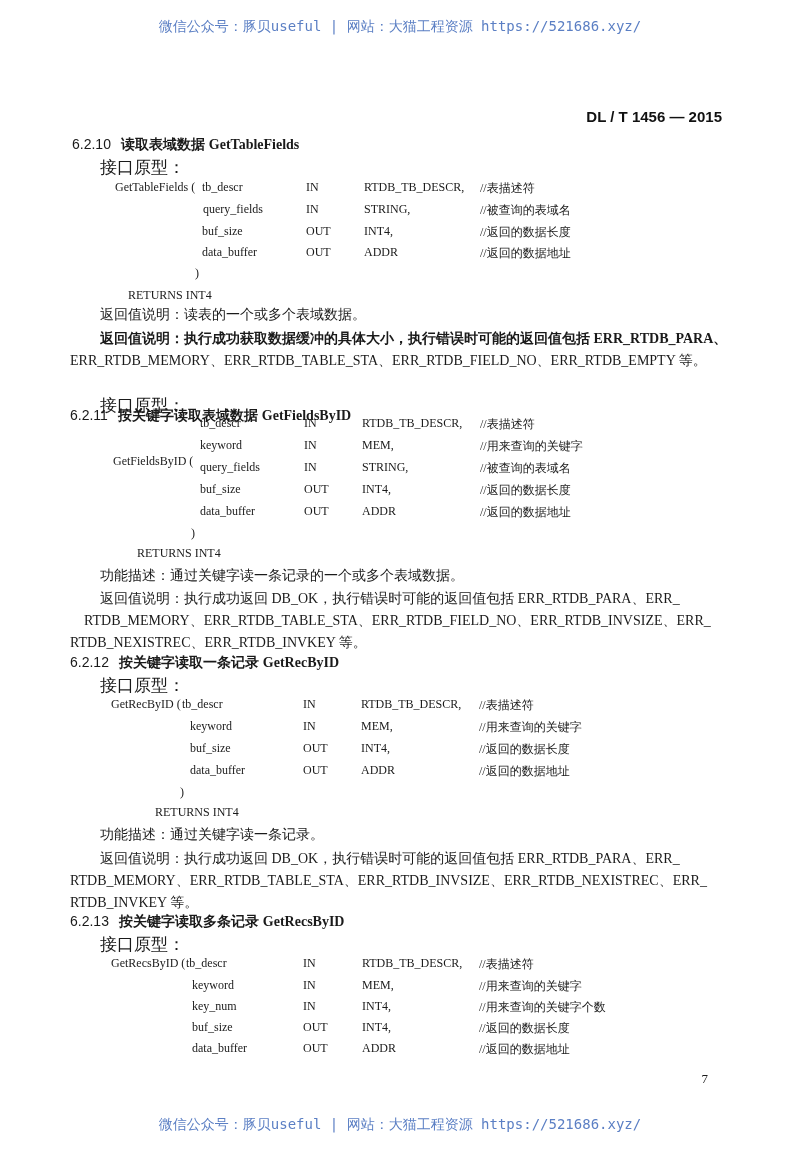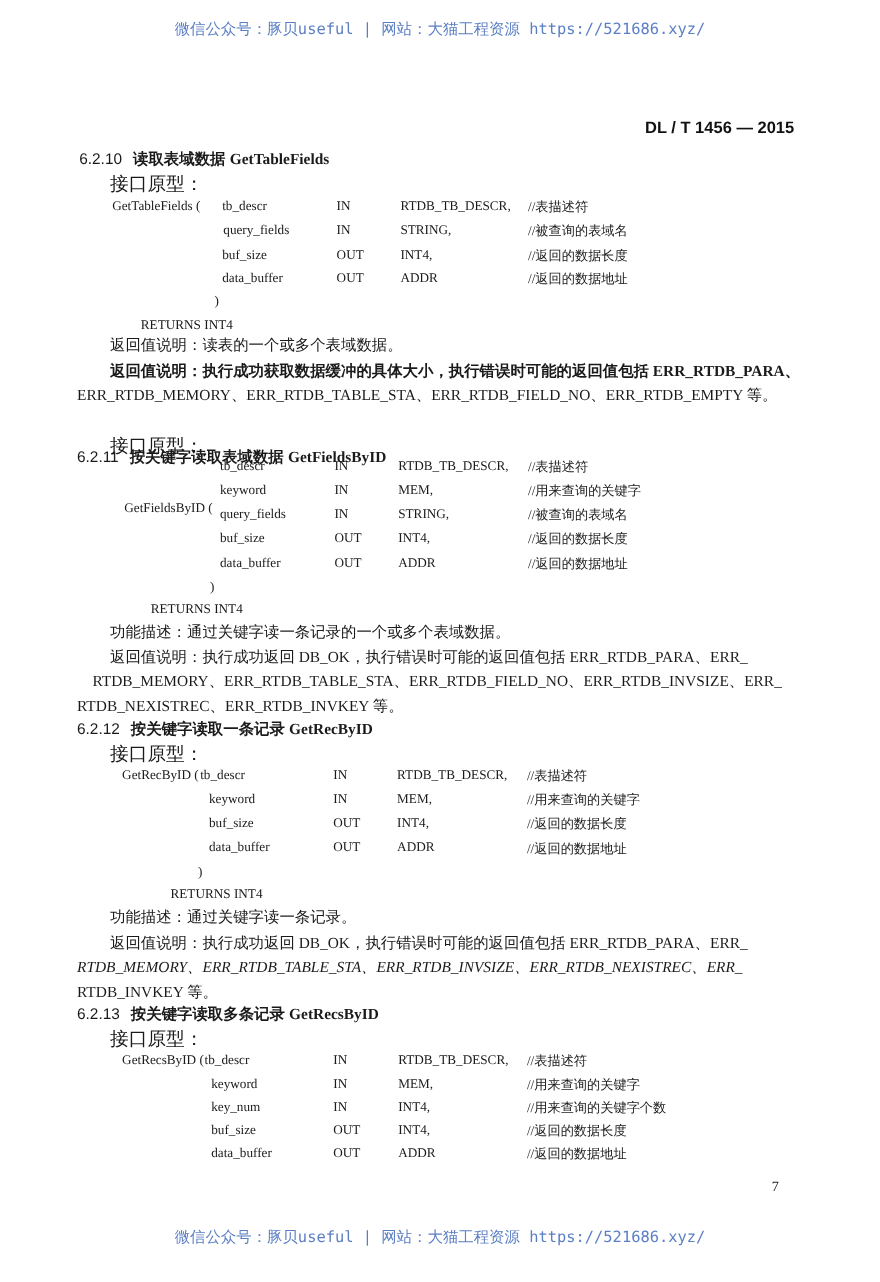--- a/index.html
+++ b/index.html
@@ -24,21 +24,21 @@
 </head>
 <body>
 
 <div class="watermark wm-top">微信公众号：豚贝useful | 网站：大猫工程资源 https://521686.xyz/</div>
 <div class="doc-code">DL / T 1456 — 2015</div>
 
 <div class="abs heading" style="left:72px;top:136px;">
   <span class="num">6.2.10</span><span>读取表域数据</span> <span class="en">GetTableFields</span>
 </div>
 <div class="abs label" style="left:100px;top:156px;">接口原型：</div>
-<div class="abs code" style="left:102px;top:180px;">GetTableFields (</div>
+<div class="abs code" style="left:115px;top:180px;">GetTableFields (</div>
 <div class="abs code" style="left:202px;top:180px;">tb_descr</div>
 <div class="abs code" style="left:306px;top:180px;">IN</div>
 <div class="abs code" style="left:364px;top:180px;">RTDB_TB_DESCR,</div>
 <div class="abs code" style="left:480px;top:180px;">//表描述符</div>
 
 <div class="abs code" style="left:203px;top:202px;">query_fields</div>
 <div class="abs code" style="left:306px;top:202px;">IN</div>
 <div class="abs code" style="left:364px;top:202px;">STRING,</div>
 <div class="abs code" style="left:480px;top:202px;">//被查询的表域名</div>
 
@@ -117,21 +117,21 @@
 
 <div class="abs code" style="left:190px;top:763px;">data_buffer</div>
 <div class="abs code" style="left:303px;top:763px;">OUT</div>
 <div class="abs code" style="left:361px;top:763px;">ADDR</div>
 <div class="abs code" style="left:479px;top:763px;">//返回的数据地址</div>
 
 <div class="abs code" style="left:180px;top:785px;">)</div>
 <div class="abs code" style="left:155px;top:805px;">RETURNS INT4</div>
 <div class="abs para" style="left:100px;top:824px;">功能描述：通过关键字读一条记录。</div>
 <div class="abs para" style="left:100px;top:848px;">返回值说明：执行成功返回 DB_OK，执行错误时可能的返回值包括 ERR_RTDB_PARA、ERR_</div>
-<div class="abs para" style="left:70px;top:870px;font-style:italic;">RTDB_MEMORY、ERR_RTDB_TABLE_STA、ERR_RTDB_INVSIZE、ERR_RTDB_NEXISTREC、ERR_</div>
+<div class="abs para" style="left:70px;top:870px;">RTDB_MEMORY、ERR_RTDB_TABLE_STA、ERR_RTDB_INVSIZE、ERR_RTDB_NEXISTREC、ERR_</div>
 <div class="abs para" style="left:70px;top:892px;">RTDB_INVKEY 等。</div>
 
 <div class="abs heading" style="left:70px;top:913px;">
   <span class="num">6.2.13</span><span>按关键字读取多条记录</span> <span class="en">GetRecsByID</span>
 </div>
 <div class="abs label" style="left:100px;top:933px;">接口原型：</div>
 <div class="abs code" style="left:111px;top:956px;">GetRecsByID (</div>
 <div class="abs code" style="left:186px;top:956px;">tb_descr</div>
 <div class="abs code" style="left:303px;top:956px;">IN</div>
 <div class="abs code" style="left:362px;top:956px;">RTDB_TB_DESCR,</div>

